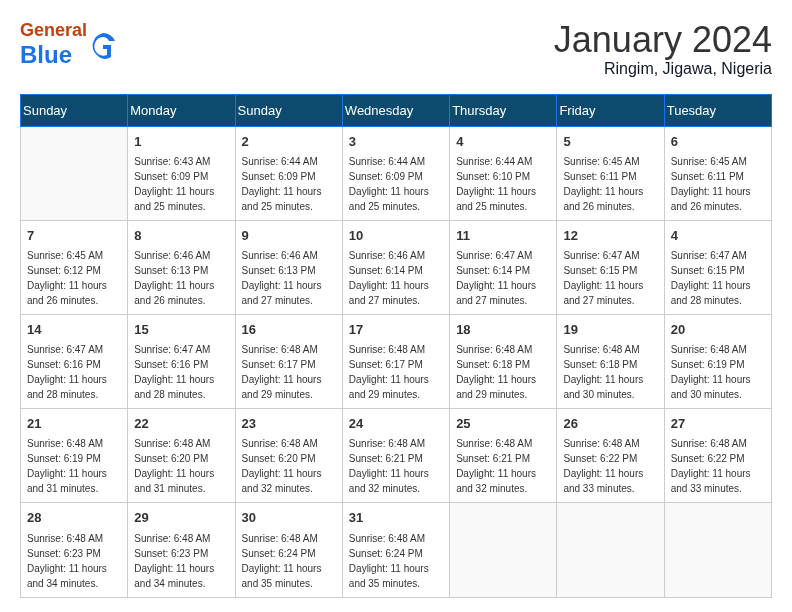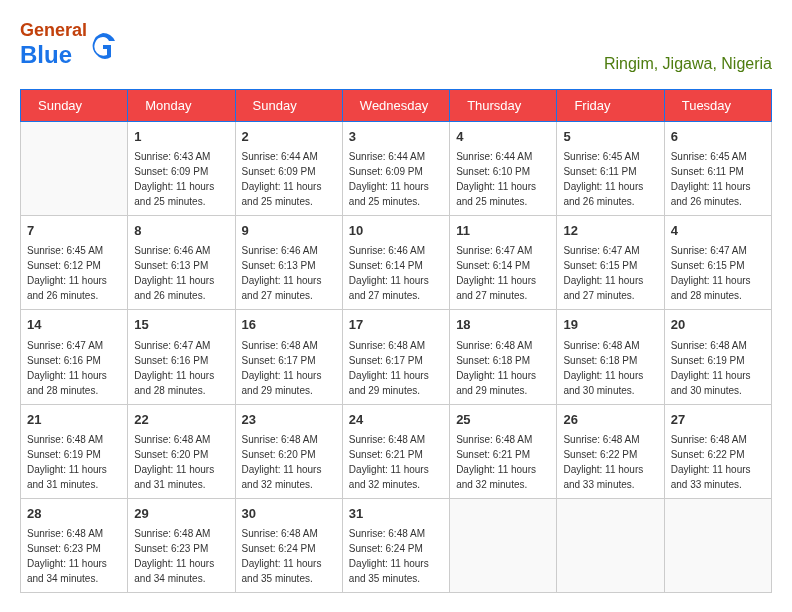--- a/index.html
+++ b/index.html
@@ -39,32 +39,31 @@
       text-align: right;
     }
     .month-title {
       font-size: 36px;
       font-weight: 300;
       color: #333;
       line-height: 1.1;
     }
     .location {
       font-size: 16px;
-      color: #4d7c0f;
-      margin-top: 35px;
+      color: #0f172a;
     }
     table {
       width: 100%;
       border-collapse: collapse;
       font-size: 11px;
     }
     thead tr th {
-      background-color: #ef4444;
+      background-color: #0c4a6e;
       color: #fff;
-      padding: 8px 17px;
+      padding: 8px 2px;
       text-align: left;
       font-size: 13px;
       font-weight: normal;
       border: 1px solid #1a73e8;
     }
     tbody tr td {
       vertical-align: top;
       padding: 6px 6px;
       border: 1px solid #ccc;
       width: calc(100% / 7);
@@ -95,20 +94,21 @@
   <div class="logo">
     <div>
       <span class="logo-text-general">General</span><br>
       <span class="logo-text-blue">Blue</span>
     </div>
     <svg class="logo-icon" viewBox="0 0 28 28" xmlns="http://www.w3.org/2000/svg">
       <path d="M14 2 Q22 2 26 10 L20 10 Q18 6 14 6 Q8 6 6 12 Q4 18 8 22 Q12 26 18 24 L18 18 L14 18 L14 14 L22 14 L22 26 Q16 30 10 26 Q2 20 4 12 Q6 4 14 2Z" fill="#1a73e8"></path>
     </svg>
   </div>
   <div class="title-area">
+    <div class="month-title">January 2024</div>
     <div class="location">Ringim, Jigawa, Nigeria</div>
   </div>
 </div>
 
 <table>
   <thead>
     <tr>
       <th>Sunday</th>
       <th>Monday</th>
       <th>Sunday</th>

